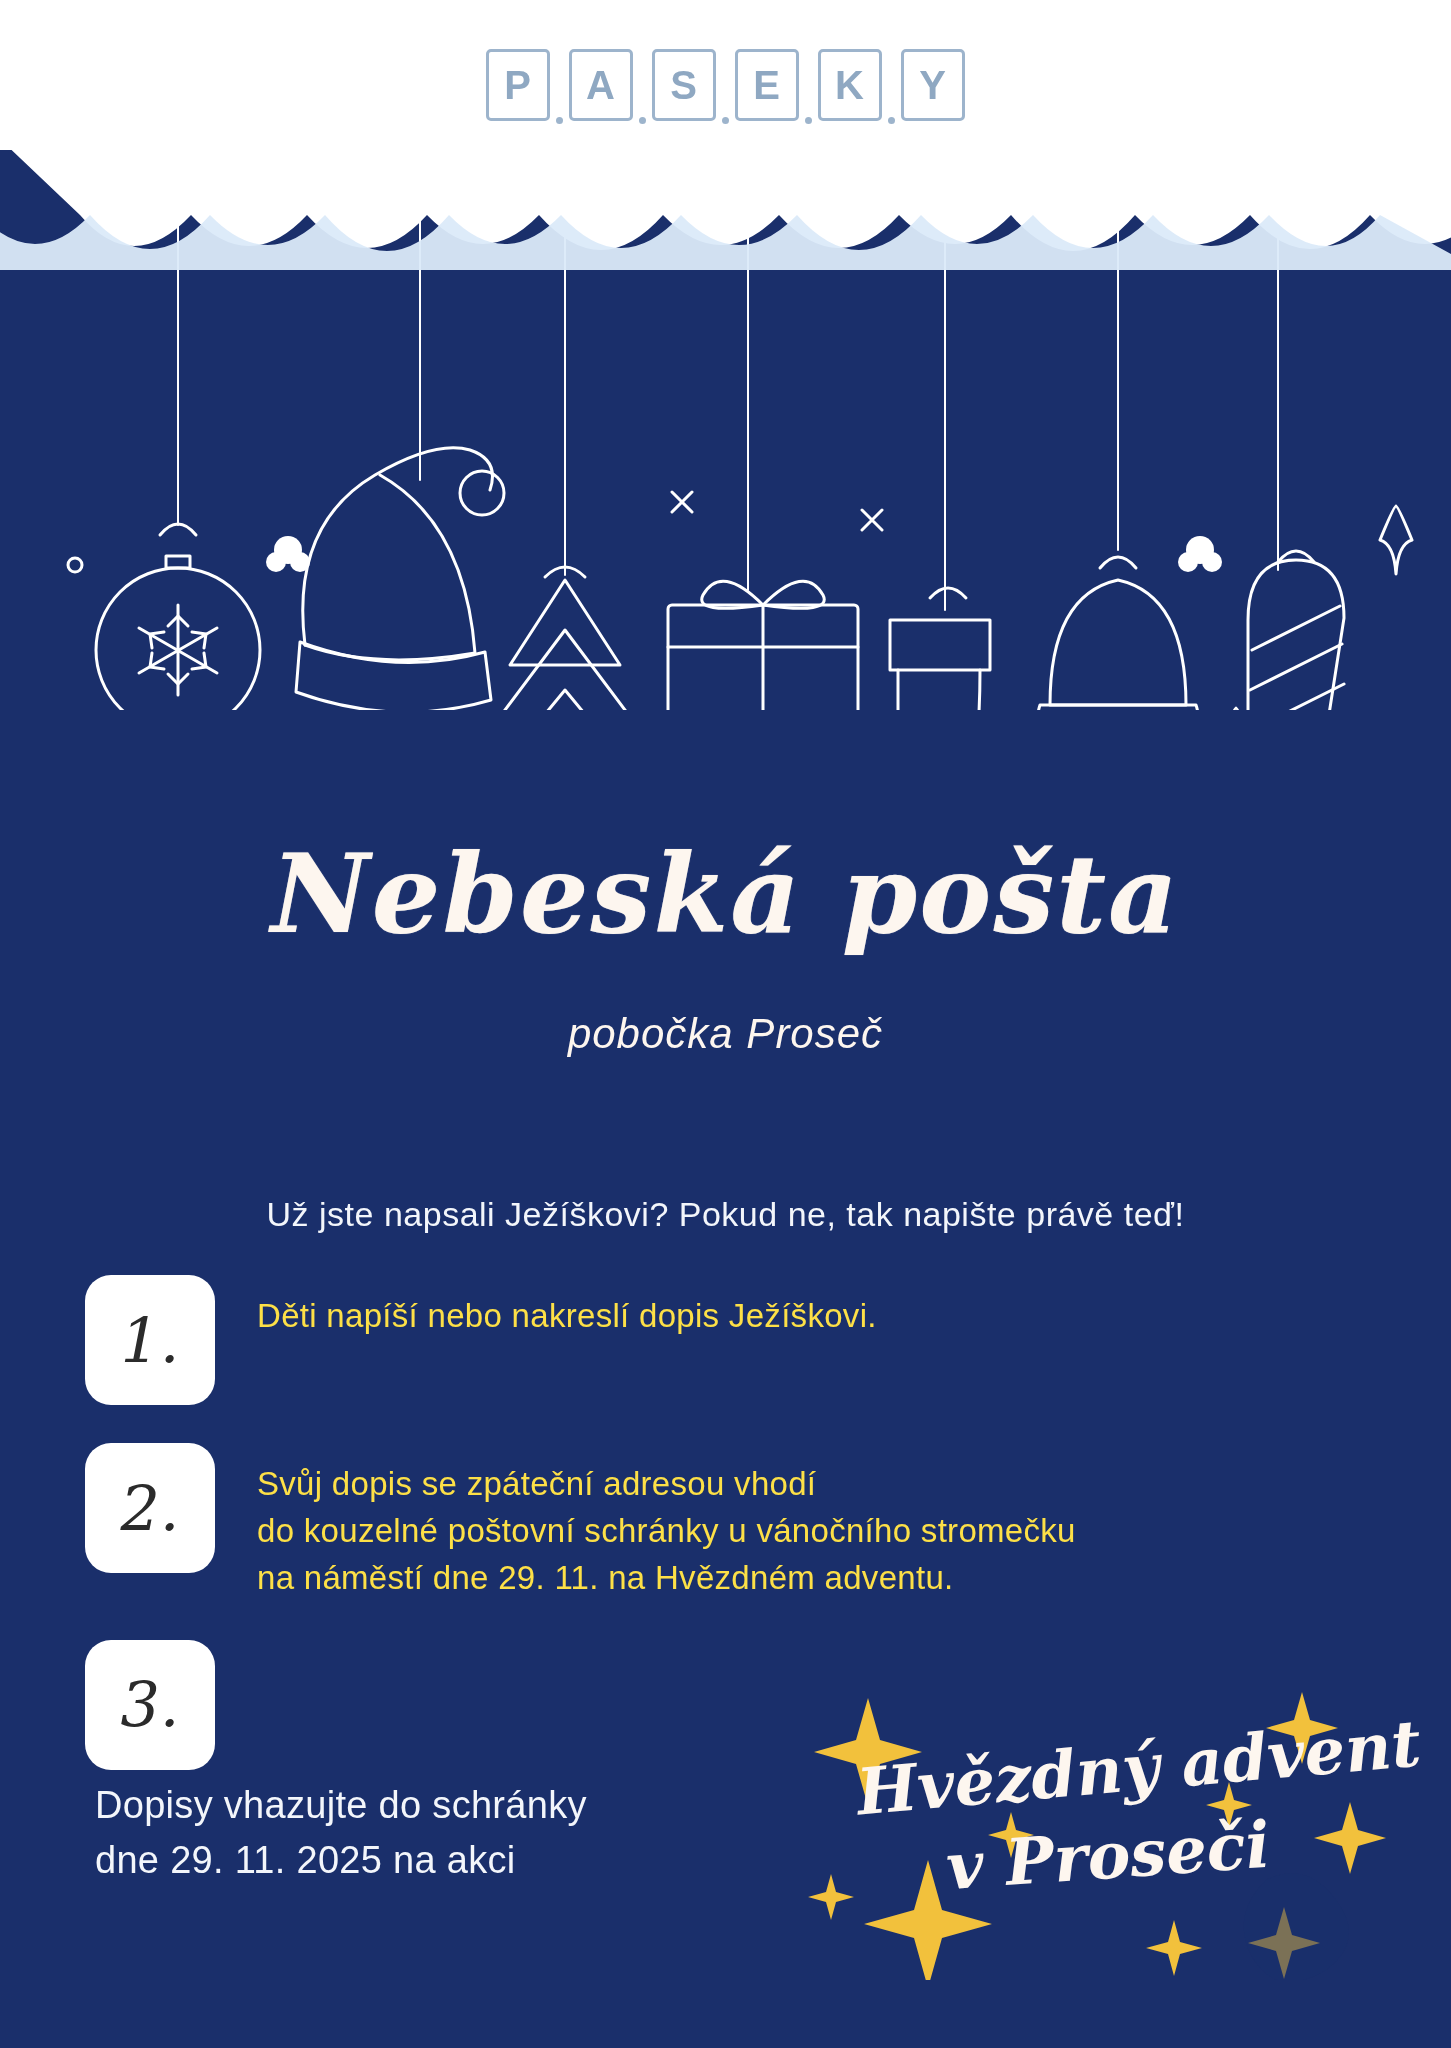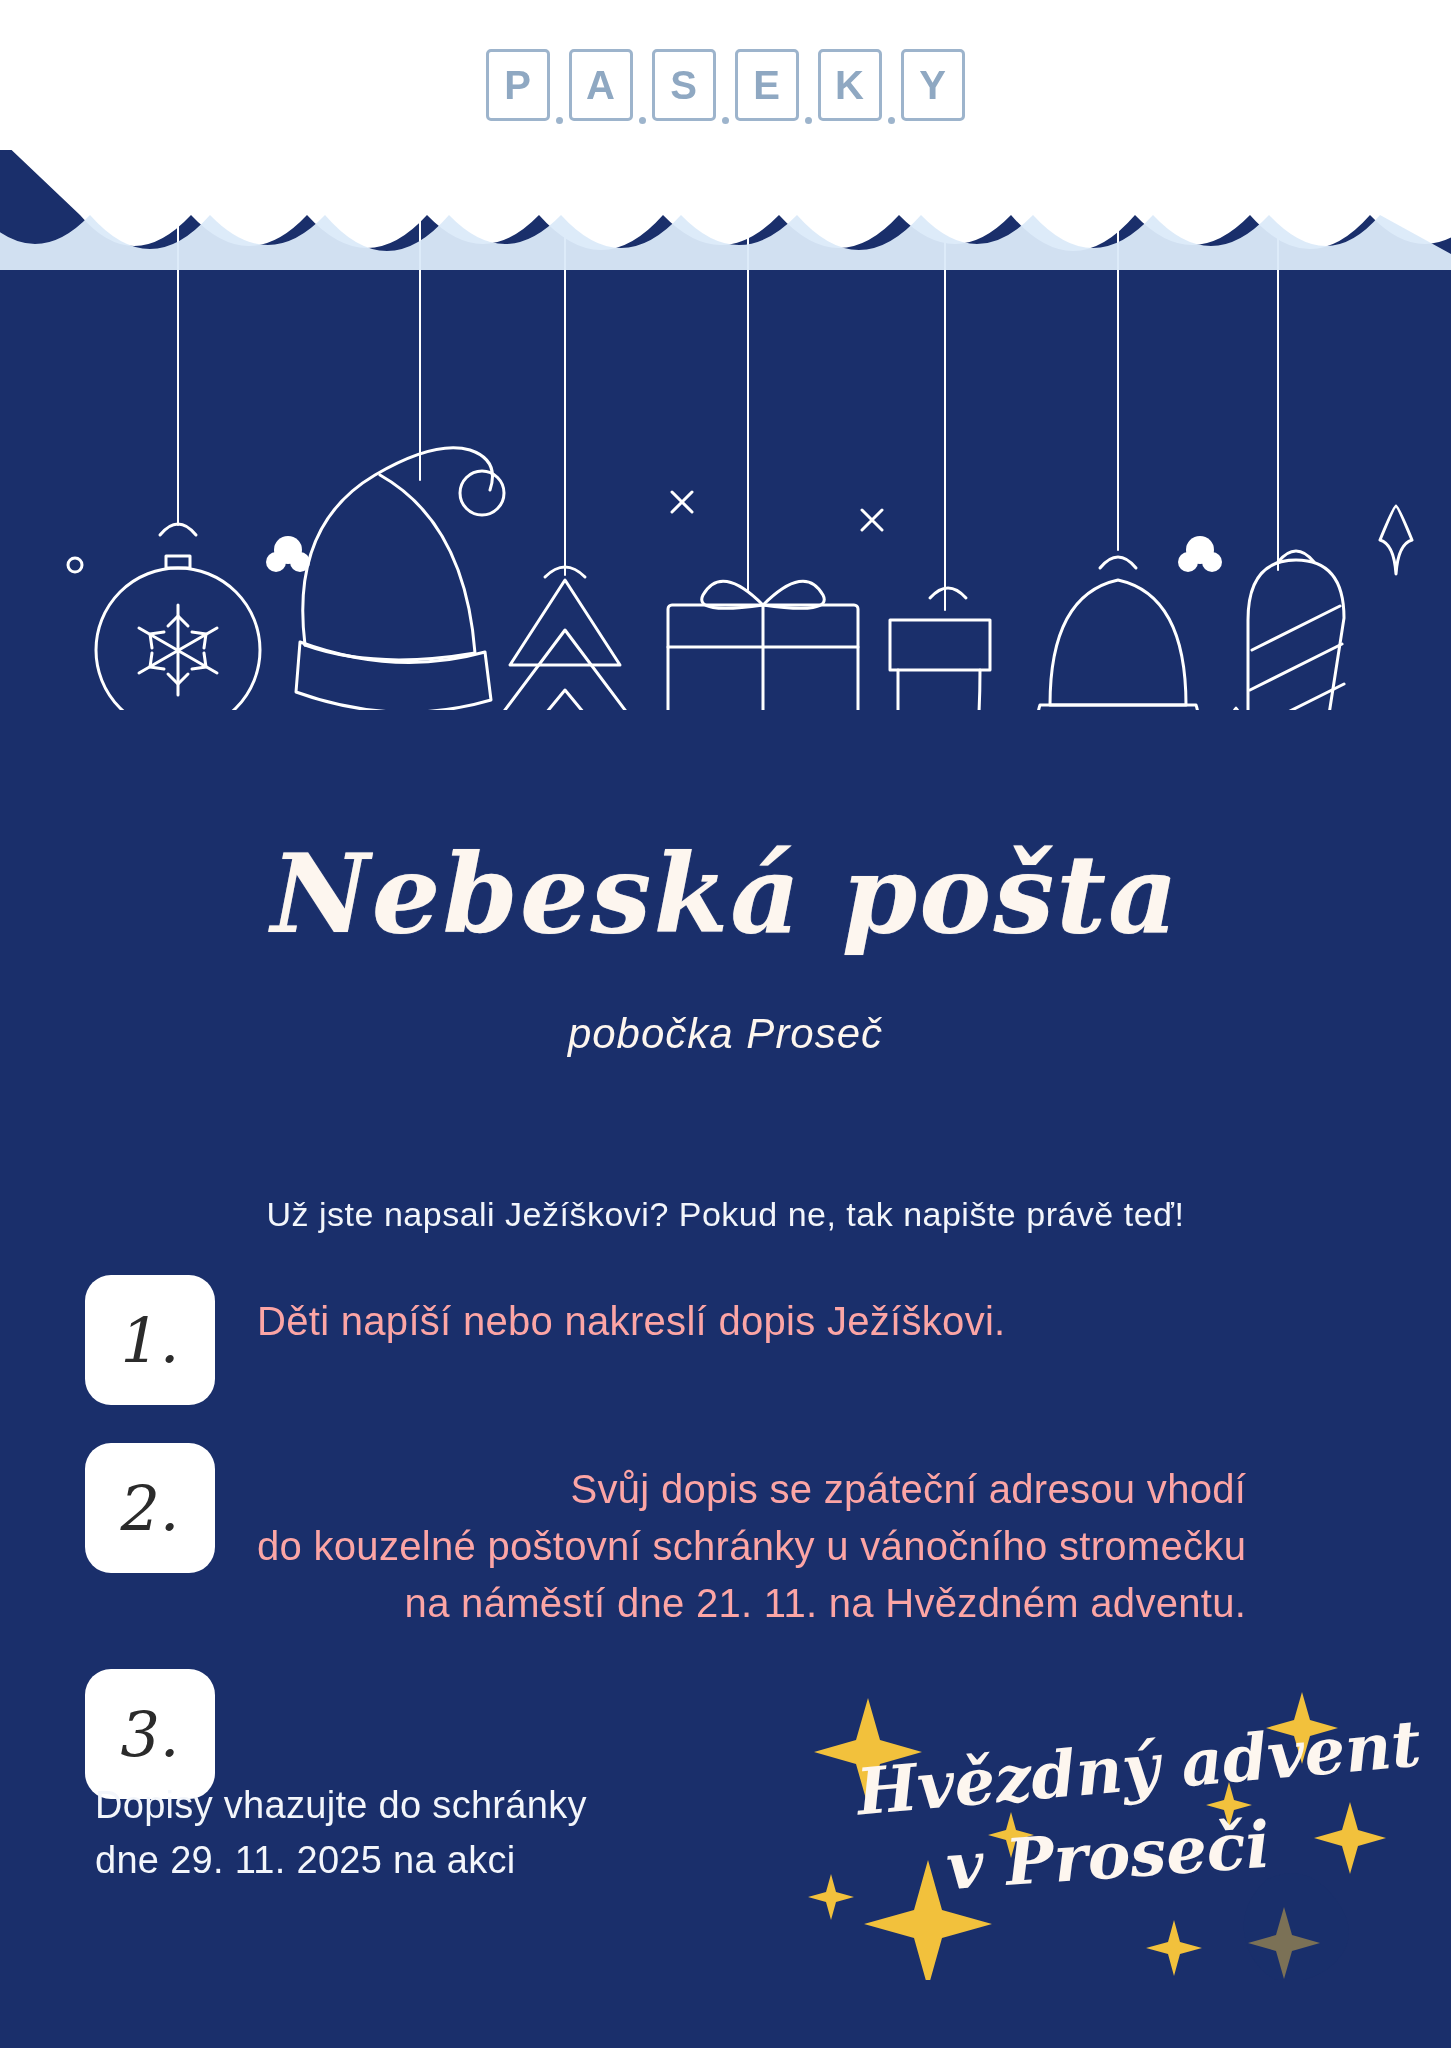--- a/index.html
+++ b/index.html
@@ -149,27 +149,26 @@
     display: flex;
     align-items: center;
     justify-content: center;
     color: #2b2b2b;
     font-family: "DejaVu Serif", serif;
     font-style: italic;
     font-size: 62px;
   }
   .step-text {
     margin-left: 42px;
-    color: #fca5a5;
-    font-size: 40px;
+    color: #fde047;
+    font-size: 33px;
     line-height: 1.42;
     padding-top: 18px;
     white-space: pre-line;
     letter-spacing: .3px;
-    text-align: right;
   }
 
   
   .footer-text {
     position: absolute;
     left: 95px;
     top: 1628px;
     color: #f3f6fb;
     font-size: 38px;
     line-height: 1.45;
@@ -345,21 +344,21 @@
 
   <div class="steps">
     <div class="step">
       <div class="step-badge">1.</div>
       <div class="step-text">Děti napíší nebo nakreslí dopis Ježíškovi.</div>
     </div>
     <div class="step">
       <div class="step-badge">2.</div>
       <div class="step-text">Svůj dopis se zpáteční adresou vhodí
 do kouzelné poštovní schránky u vánočního stromečku
-na náměstí dne 21. 11. na Hvězdném adventu.</div>
+na náměstí dne 29. 11. na Hvězdném adventu.</div>
     </div>
     <div class="step">
       <div class="step-badge">3.</div>
     </div>
   </div>
 
   <div class="footer-text">Dopisy vhazujte do schránky
 dne 29. 11. 2025 na akci</div>
 
   <div class="advent-logo">

